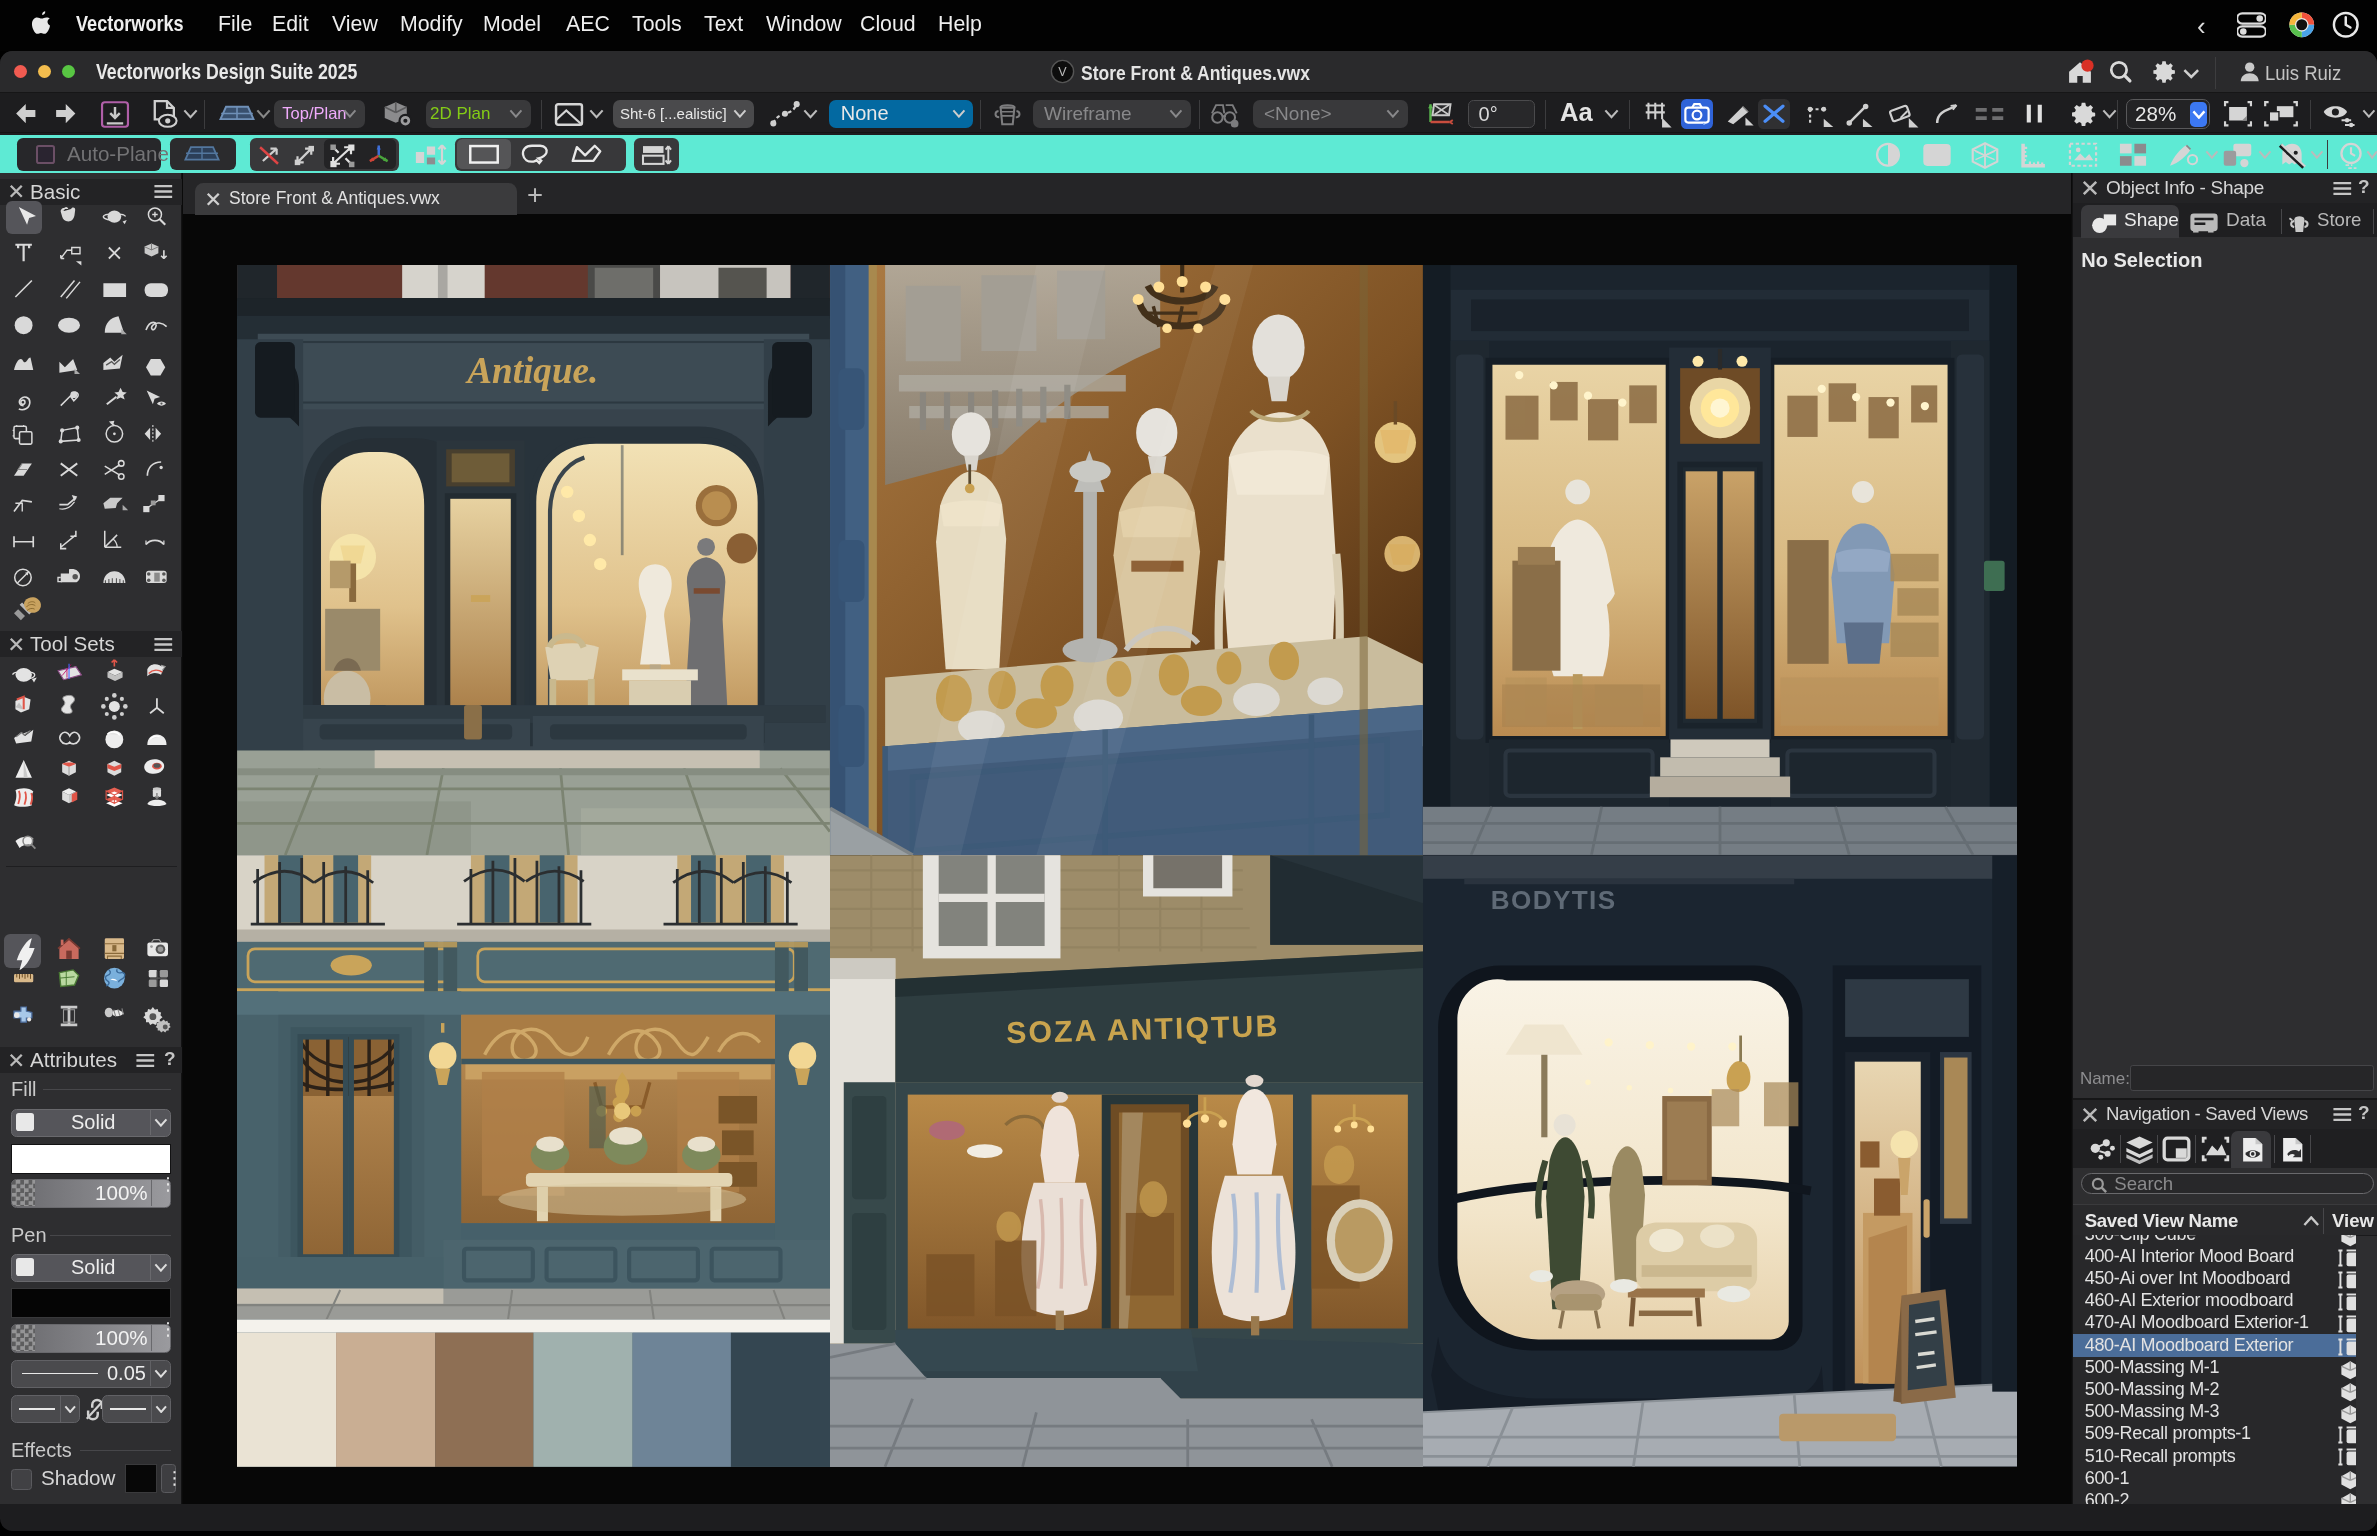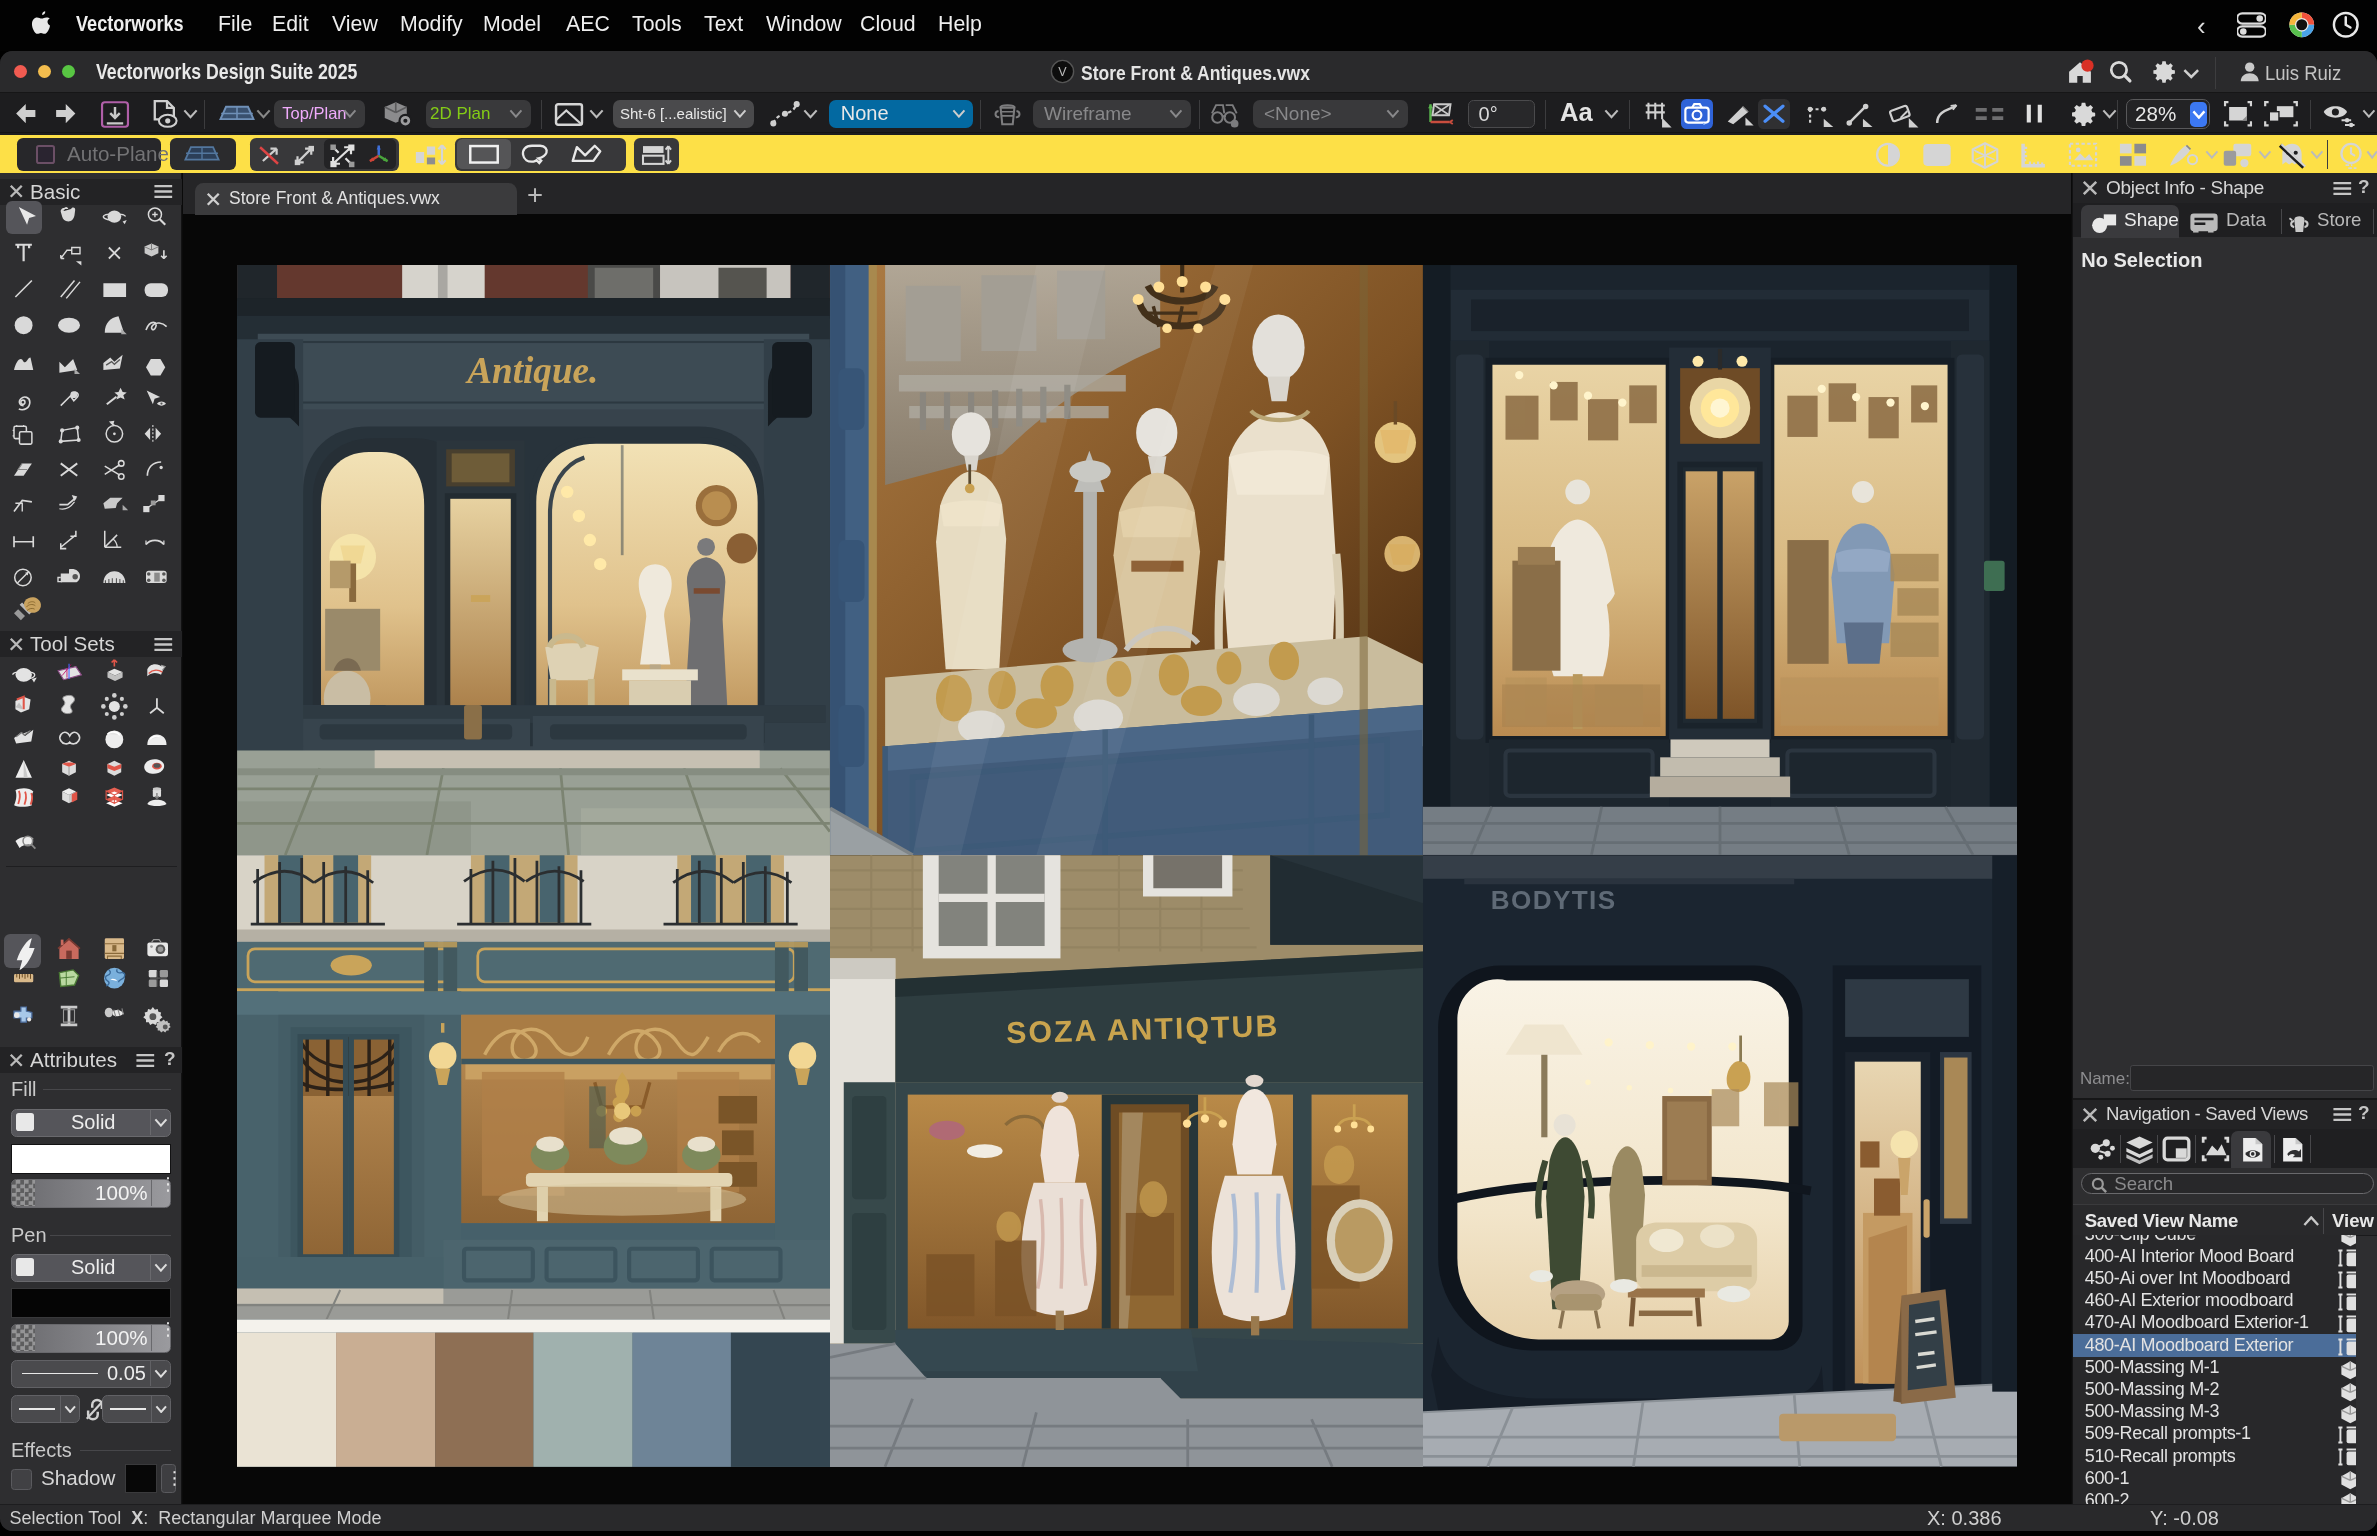--- a/index.html
+++ b/index.html
@@ -347,21 +347,21 @@
           <circle cx="22" cy="17.5" r="1.6" fill="#d5d5d5"></circle>
         </svg>
       </div>
     <div class="ic" style="left:2362px;top:15px">
         <svg width="13.8" height="9" viewBox="0 0 10 6.5">
           <path d="M1 1 5 5.5 9 1" fill="none" stroke="#bbb" stroke-width="1.5"></path>
         </svg>
       </div>
   </div>
 
-  <div class="abs" style="left:0;top:84px;width:2377px;height:39px;background:#fde047" id="tb2">
+  <div class="abs" style="left:0;top:84px;width:2377px;height:39px;background:#5eead4" id="tb2">
     <div class="abs" style="left:16.5px;top:2.8px;width:144px;height:33px;background:#27272a;border-radius:6.2px"></div>
     <div class="abs" style="left:36px;top:9.6px;width:19px;height:19px;border:2.1px solid #6b4f66;border-radius:2.8px;background:#2a2430"></div>
     <div class="abs" style="left:67px;top:6.9px;color:#737375;font-size:20.6px">Auto-Plane</div>
     <div class="abs" style="left:170px;top:3.4px;width:66px;height:32px;background:#2b2b2d;border-radius:6.2px"></div>
     <div class="ic" style="left:184px;top:10.3px">
         <svg width="36" height="18" viewBox="0 0 26 13">
           <path d="M5 1.5h16l4 9H1z" fill="#2c3f58" stroke="#53779e" stroke-width="1.3"></path>
           <path d="M13 1.5v9M1.5 6h23" stroke="#53779e" stroke-width="1"></path>
         </svg>
       </div>
@@ -1716,19 +1716,14 @@
           </svg>
         <div class="abs" style="left:11.7px;top:255px">600-2</div>
         <svg class="abs" style="left:267px;top:257px" width="20.6" height="20.6" viewBox="0 0 15 15">
             <path d="M7.5 1 14 4.5v6L7.5 14 1 10.5v-6z" fill="#e0e0e0"></path>
             <path d="M7.5 1v6.5M7.5 7.5 1 4.5m6.5 3L14 4.5" stroke="#999" stroke-width="1"></path>
           </svg>
       </div>
     </div>
   </div>
 
-  <div class="abs" style="left:0;top:1454px;width:2377px;height:27px;background:#29292b;color:#cfcfcf;font-size:20px">
-    <div class="abs" style="left:9.6px;top:3.4px;font-size:18px">Selection Tool&nbsp;&nbsp;<b>X</b>:&nbsp; Rectangular Marquee Mode</div>
-    <div class="abs" style="left:1927px;top:2.1px">X: 0.386</div>
-    <div class="abs" style="left:2150px;top:2.1px">Y: -0.08</div>
-  </div>
 </div>
 
 
 </body></html>

